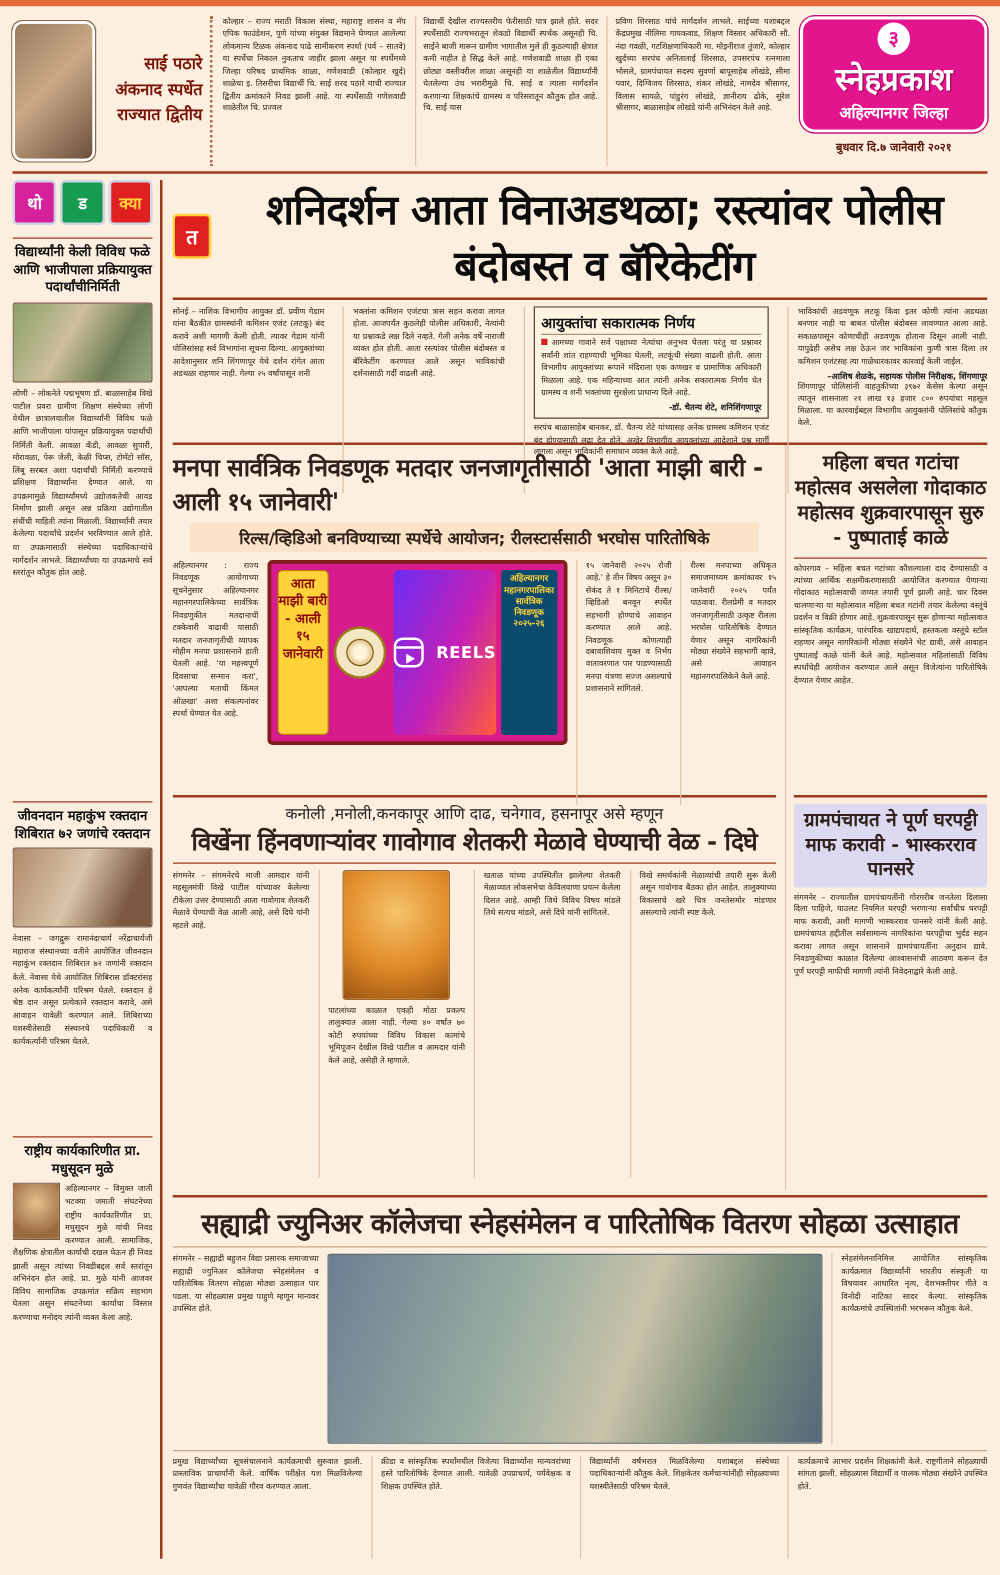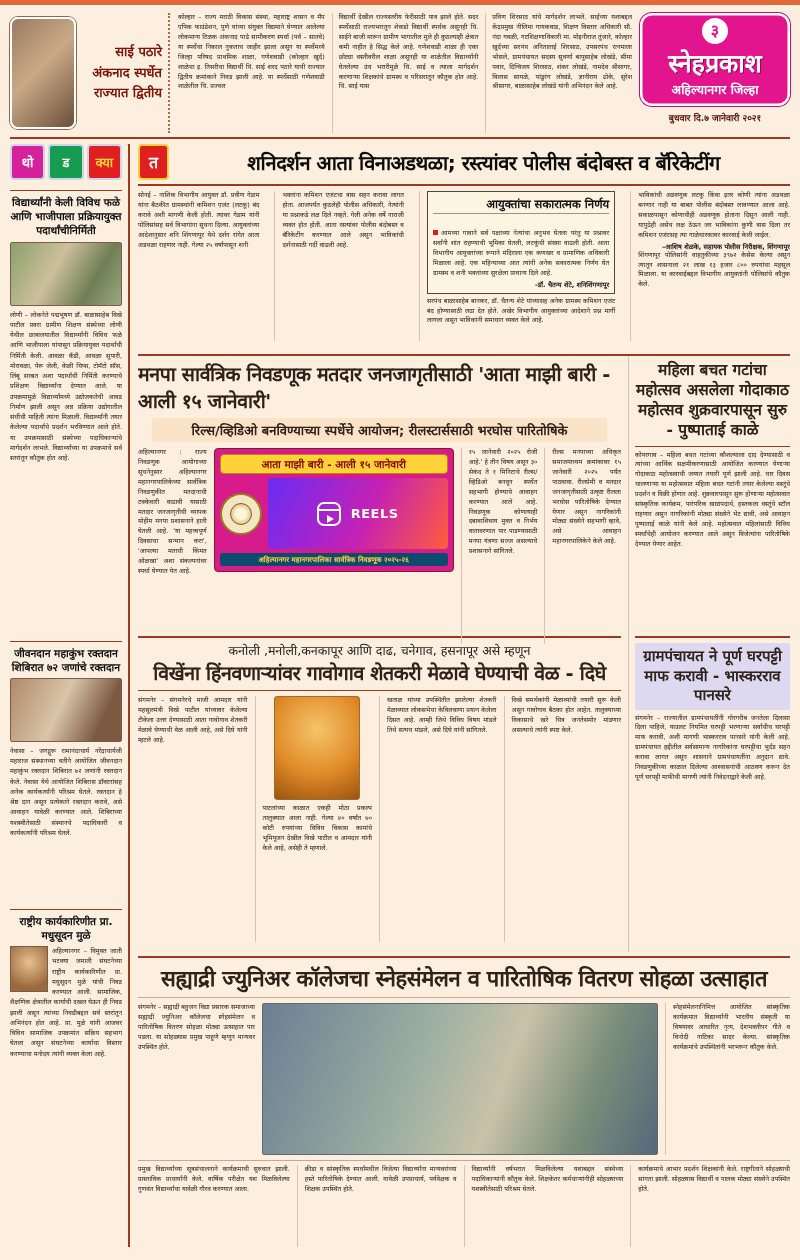--- a/index.html
+++ b/index.html
@@ -45,46 +45,46 @@
   .sb-body{font-size:6.4px;line-height:1.6;text-align:justify;overflow:hidden}
   .h-s1{height:326px}.h-s2{height:158px}.h-s3{flex:1}
   
   .main{display:flex;flex-direction:column;overflow:hidden}
   
   .story-a{border-bottom:2px solid #9c3a20;padding-bottom:5px;height:212px}
   .sa-headrow{display:flex;align-items:center;gap:8px;padding-bottom:4px;
               border-bottom:2px solid #9c3a20;margin-bottom:5px}
   .ta-box{background:#e02020;color:#fff;font-weight:bold;font-size:16px;
           padding:5px 9px;border:2px solid #ffd23a;border-radius:4px}
-  .sa-headline{flex:1;font-size:20px;font-weight:bold;color:#0c0c0c;text-align:center;letter-spacing:-.5px}
+  .sa-headline{flex:1;font-size:33px;font-weight:bold;color:#0c0c0c;text-align:center;letter-spacing:-.5px}
   .sa-cols{display:flex;gap:15px;height:150px;overflow:hidden}
   .txt{font-size:6.4px;line-height:1.55;text-align:justify}
   .sa-col{flex:1;border-left:1px solid #dec1a8;padding-left:7px}
   .sa-col:first-child{border-left:none;padding-left:0}
   .sa-boxcol{flex:1.55}
   .sa-quotecol{flex:1.25}
   .info-box{border:1.5px solid #50463c;background:#fdf4e2;padding:4px 5px;margin-bottom:3px}
-  .info-title{font-size:11.5px;font-weight:bold;text-align:right;color:#111;
-              border-bottom:1px solid #a89378;padding-bottom:2px;margin-bottom:15px}
+  .info-title{font-size:11.5px;font-weight:bold;text-align:left;color:#111;
+              border-bottom:1px solid #a89378;padding-bottom:2px;margin-bottom:2px}
   .bullet{display:inline-block;width:5px;height:5px;background:#d42020;margin-right:3px}
   .sign{font-weight:bold;text-align:right;font-size:6.6px;color:#1a1a1a;margin-top:1px}
   
   .mid{display:grid;grid-template-columns:1fr 162px;gap:7px;height:596px}
   .left-stack{display:flex;flex-direction:column;overflow:hidden}
   .right-rail{display:flex;flex-direction:column;border-left:1px solid #dec1a8;padding-left:6px;overflow:hidden}
   
   .story-b{height:282px;border-bottom:2px solid #9c3a20;padding:4px 0}
   .sb-headline{font-size:19.5px;font-weight:bold;letter-spacing:-.4px}
   .sb-subhead{font-size:13px;font-weight:bold;text-align:center;background:#fbe3c8;
               margin:4px 14px 6px;padding:3px 4px;border-radius:2px}
   .sb-cols{display:flex;gap:7px;height:196px;overflow:hidden}
   .sb-col{flex:1;border-left:1px solid #dec1a8;padding-left:7px}
   .sb-col:first-child{border-left:none;padding-left:0}
-  .graphic{flex:0 0 240px;border:1px solid #7f1d1d;background:#d81b8c;border-radius:4px;
-           padding:5px;display:flex;flex-direction:column;gap:4px;height:124px;align-self:flex-start}
+  .graphic{flex:0 0 240px;border:3px solid #7f1d1d;background:#d81b8c;border-radius:4px;
+           padding:5px;display:flex;flex-direction:row;gap:4px;height:148px;align-self:flex-start}
   .g-title{background:#ffd23a;color:#8a0a0a;font-weight:bold;font-size:10.5px;text-align:center;
            border-radius:4px;padding:2px 0;border:1px solid #b58a00}
   .g-mid{flex:1;display:flex;align-items:center;gap:6px}
   .g-logo{width:42px;height:42px;border-radius:50%;background:#f3e7c3;border:2px solid #9a7a1a;
           display:flex;align-items:center;justify-content:center}
   .g-logo-inner{width:22px;height:22px;border-radius:50%;border:1.5px solid #8a5a1a;
                 background:radial-gradient(circle,#fdf6dd 35%,#caa24a)}
   .g-reels{flex:1;height:100%;border-radius:4px;color:#fff;display:flex;align-items:center;
            justify-content:center;gap:10px;background:linear-gradient(115deg,#6a2cf5,#c521b4 55%,#ff5e3a)}
   .reel-icon{width:24px;height:24px;border:2.5px solid #fff;border-radius:7px;position:relative}

